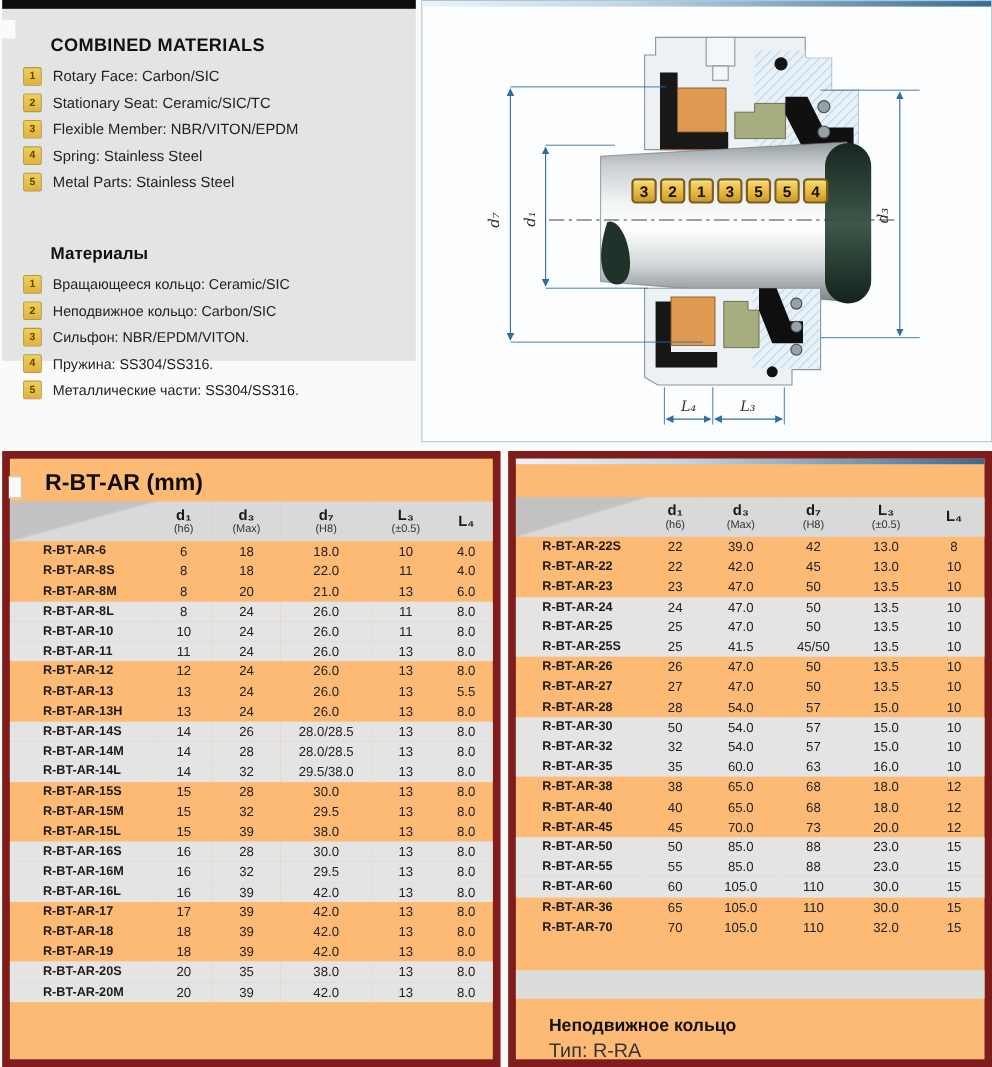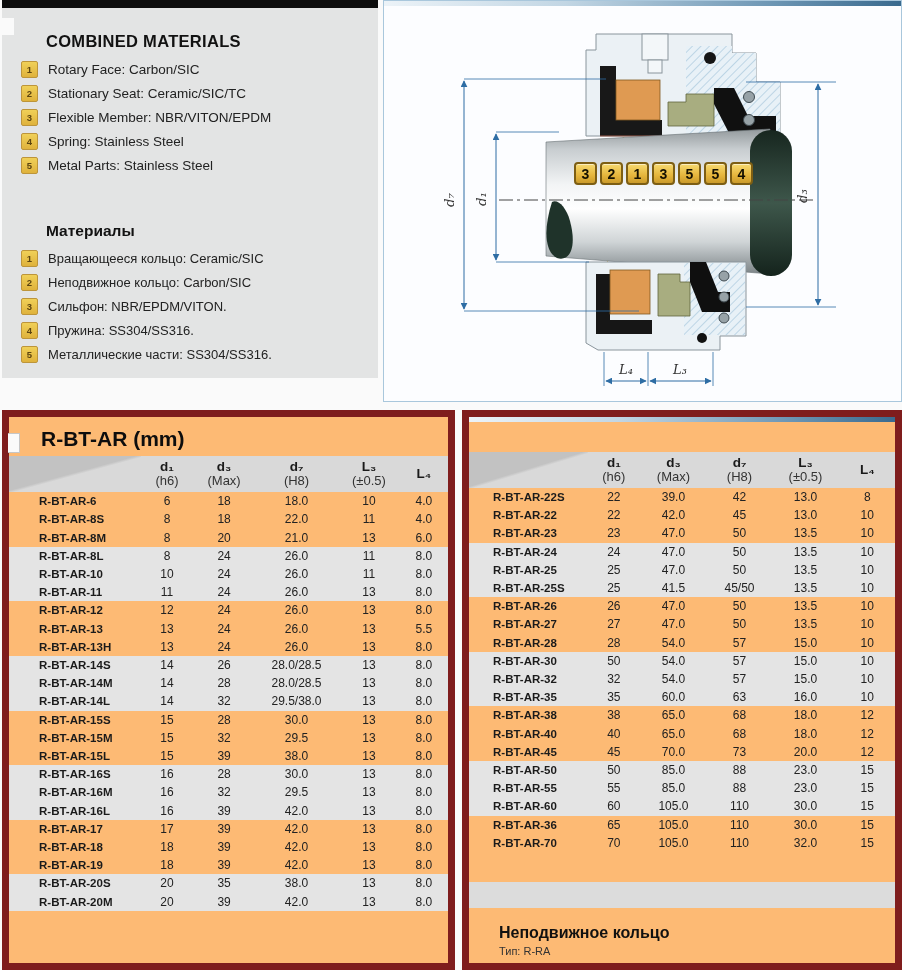--- a/index.html
+++ b/index.html
@@ -1,20 +1,20 @@
 <!DOCTYPE html>
 <html><head>
 <meta charset="utf-8">
 <style>
   html,body{margin:0;padding:0;}
   body{background:#ffffff;font-family:"Liberation Sans",sans-serif;}
   .page{position:relative;width:902px;height:970px;background:#fafafa;overflow:hidden;}
 
   
-  .materials-panel{position:absolute;left:2px;top:0;width:376px;height:378px;background:#e3e4e4;}
+  .materials-panel{position:absolute;left:2px;top:0;width:376px;height:328px;background:#e3e4e4;}
   .black-bar{position:absolute;left:0;top:0;right:0;height:8px;background:#0d0d0d;}
   .notch{position:absolute;left:0;top:18px;width:12px;height:17px;background:#fafafa;}
   .mat-content{padding-top:32px;}
   .mat-title{font-weight:bold;color:#121212;margin:0 0 10px 44px;}
   .mat-title.en{font-size:16.5px;letter-spacing:.3px;}
   .mat-title.ru{font-size:15.5px;margin-top:48px;}
   .mat-list{list-style:none;margin:0;padding:0 0 0 19px;}
   .mat-list li{display:flex;align-items:center;margin-bottom:7px;color:#222;}
   .mat-list.en li{font-size:13.5px;}
   .mat-list.ru li{font-size:13px;}
@@ -39,30 +39,30 @@
   .table-panel.left{left:2px;width:453px;height:560px;}
   .table-panel.right{left:462px;width:440px;height:560px;}
   .notch2{position:absolute;left:-1px;top:16px;width:11px;height:18px;background:#fafafa;border:1px solid #c6c6c6;border-left:none;}
   .tbl-title{font-weight:bold;font-size:21px;color:#0d0d0d;margin:9px 0 0 32px;line-height:1.2;}
   .right-spacer{height:35px;}
   table{border-collapse:collapse;width:100%;table-layout:fixed;color:#222;}
   .left-table{margin-top:5px;}
   thead th{background:#d9d9d9;height:36px;vertical-align:middle;text-align:center;padding:0;}
   th.corner{background:linear-gradient(to bottom right,#c2c2c2 0 48%,#d9d9d9 52% 100%);}
   th .sym{display:block;font-size:13.5px;font-weight:bold;line-height:1.05;color:#1a1a1a;}
-  th .sub{display:block;font-size:13px;font-weight:normal;line-height:1.1;color:#333;}
+  th .sub{display:block;font-size:10px;font-weight:normal;line-height:1.1;color:#333;}
   tbody td{height:18.2px;line-height:18.2px;padding:0;text-align:center;font-size:12px;color:#222;}
   td.model{text-align:left;font-weight:bold;font-size:11.5px;color:#1b1b1b;}
   .left-table td.model{padding-left:30px;}
   .right-table td.model{padding-left:24px;}
   tr.band td{background:#e4e4e4;}
 
   .gray-band{margin-top:30px;height:26px;background:#dcdcdc;}
   .footer-title{font-weight:bold;font-size:16px;color:#111;margin:16px 0 3px 30px;}
-  .footer-type{font-size:11px;color:#333;margin:0 0 0 30px;}
+  .footer-type{font-size:18px;color:#333;margin:0 0 0 30px;}
 </style>
 </head>
 <body>
 
 <div class="page">
 
   <section class="materials-panel">
     <div class="black-bar"></div>
     <div class="notch"></div>
     <div class="mat-content">

